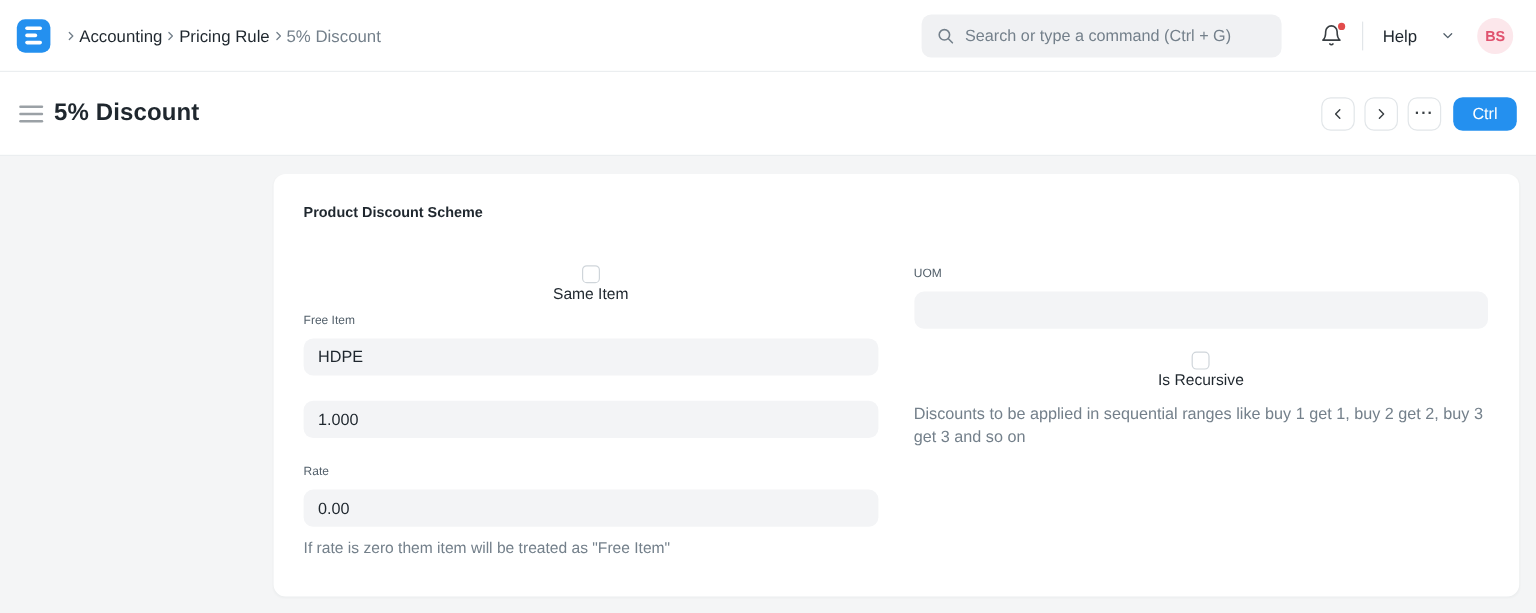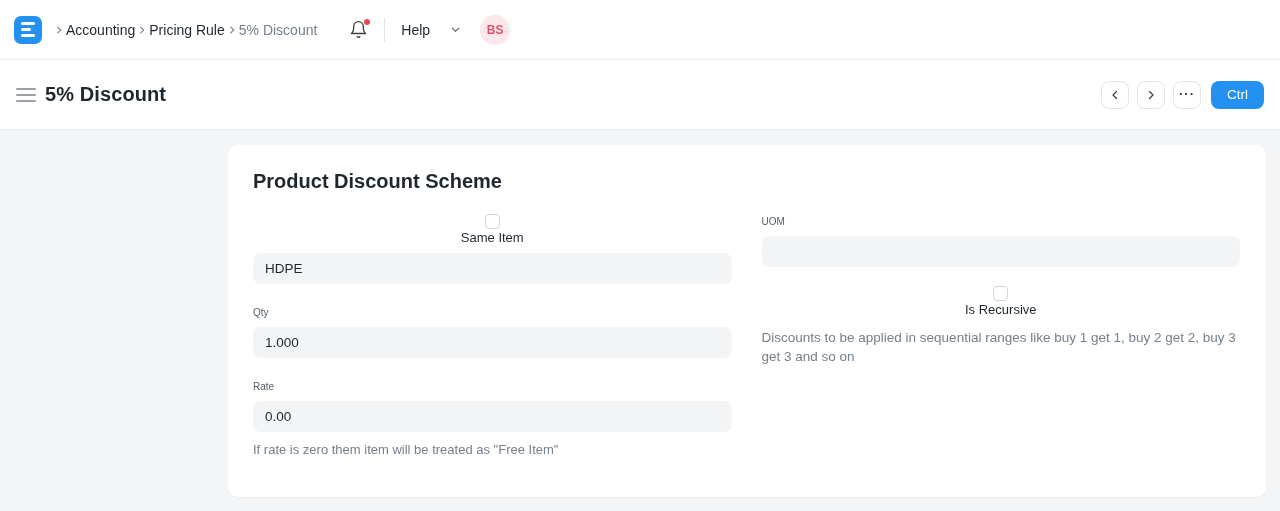--- a/index.html
+++ b/index.html
@@ -97,21 +97,21 @@
   }
   
   .page-body { position: relative; height: 381px; background: #f4f5f6; }
   .form-card {
     position: absolute; left: 228px; top: 15px;
     width: 1038px; height: 352px;
     background: #fff; border-radius: 10px;
     box-shadow: 0 1px 2px rgba(25,39,52,0.04);
     padding: 25px 26px 0 25px;
   }
-  .section-title { font-size: 20px; font-weight: 700; color: #1f272e; margin-bottom: 21px; }
+  .section-title { font-size: 12px; font-weight: 700; color: #1f272e; margin-bottom: 37px; }
   .columns { display: flex; gap: 30px; }
   .col { flex: 1; min-width: 0; }
   .field-label { font-size: 10px; color: #525f6a; line-height: 16px; margin-bottom: 6px; display: block; }
   .control {
     width: 100%; height: 31px;
     background: #f3f4f6; border: none; border-radius: 8px;
     font-family: inherit; font-size: 13.5px; color: #1f272e;
     padding: 0 12px; outline: none; display: block;
   }
   .field { margin-bottom: 21px; }
@@ -149,20 +149,29 @@
     </span>
     <a class="crumb">Pricing Rule</a>
     <span class="chev-sep">
       <svg width="10" height="10" viewBox="0 0 24 24" fill="none" stroke="#74808b" stroke-width="2.6" stroke-linecap="round" stroke-linejoin="round">
           <polyline points="9 5 16 12 9 19"></polyline>
         </svg>
     </span>
     <span class="crumb current">5% Discount</span>
   </nav>
 
+  <div class="search-box">
+    <span style="display:flex;">
+      <svg width="16" height="16" viewBox="0 0 24 24" fill="none" stroke="#74808b" stroke-width="2" stroke-linecap="round">
+          <circle cx="10.5" cy="10.5" r="6.5"></circle>
+          <line x1="15.5" y1="15.5" x2="20.5" y2="20.5"></line>
+        </svg>
+    </span>
+    <input type="text" placeholder="Search or type a command (Ctrl + G)" style="">
+  </div>
 
   <div class="bell-wrap">
     <svg width="19" height="19" viewBox="0 0 24 24" fill="none" stroke="#383e42" stroke-width="1.7" stroke-linecap="round" stroke-linejoin="round">
         <path d="M18 8a6 6 0 0 0-12 0c0 7-3 9-3 9h18s-3-2-3-9"></path>
         <path d="M13.6 21a2 2 0 0 1-3.2 0"></path>
       </svg>
     <span class="bell-dot"></span>
   </div>
 
   <div class="nav-divider"></div>
@@ -209,25 +218,25 @@
 
     <div class="columns">
 
       <div class="col">
         <div class="checkbox-row cb-top">
           <span class="checkbox"></span>
           <span class="checkbox-label">Same Item</span>
         </div>
 
         <div class="field">
+          <label class="field-label">Free Item</label>
           <input class="control" type="text" value="HDPE" style="">
         </div>
 
         <div class="field">
-          <label class="field-label">Qty</label>
           <input class="control" type="text" value="1.000" style="">
         </div>
 
         <div class="field">
           <label class="field-label">Rate</label>
           <input class="control" type="text" value="0.00" style="">
           <div class="help-text">If rate is zero them item will be treated as "Free Item"</div>
         </div>
       </div>
 

